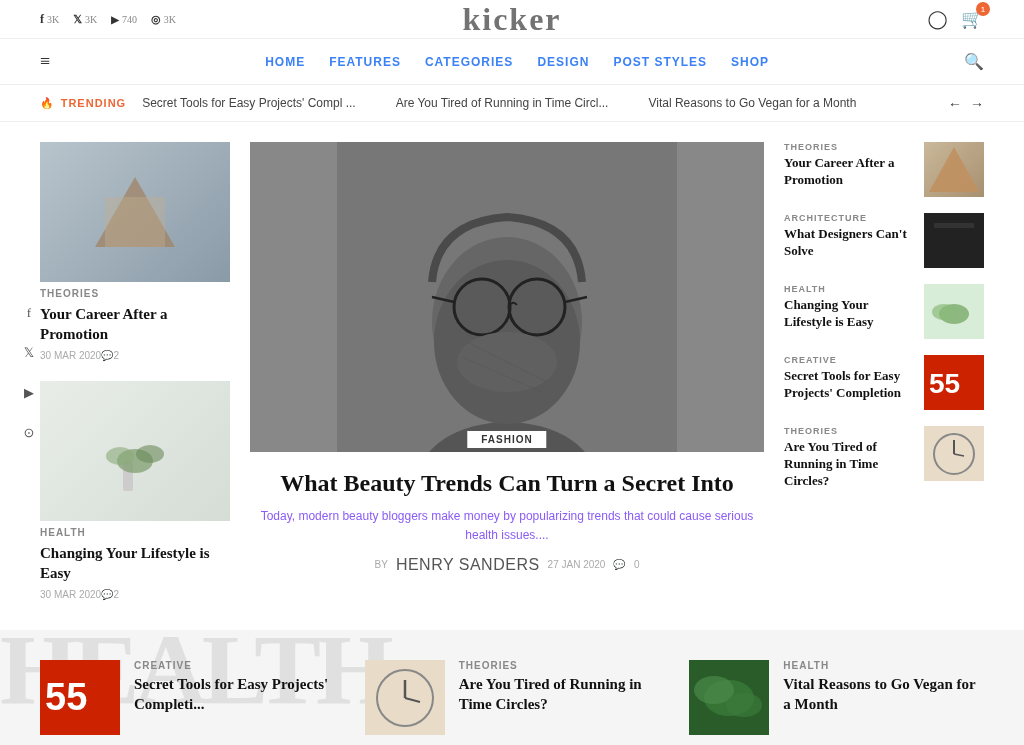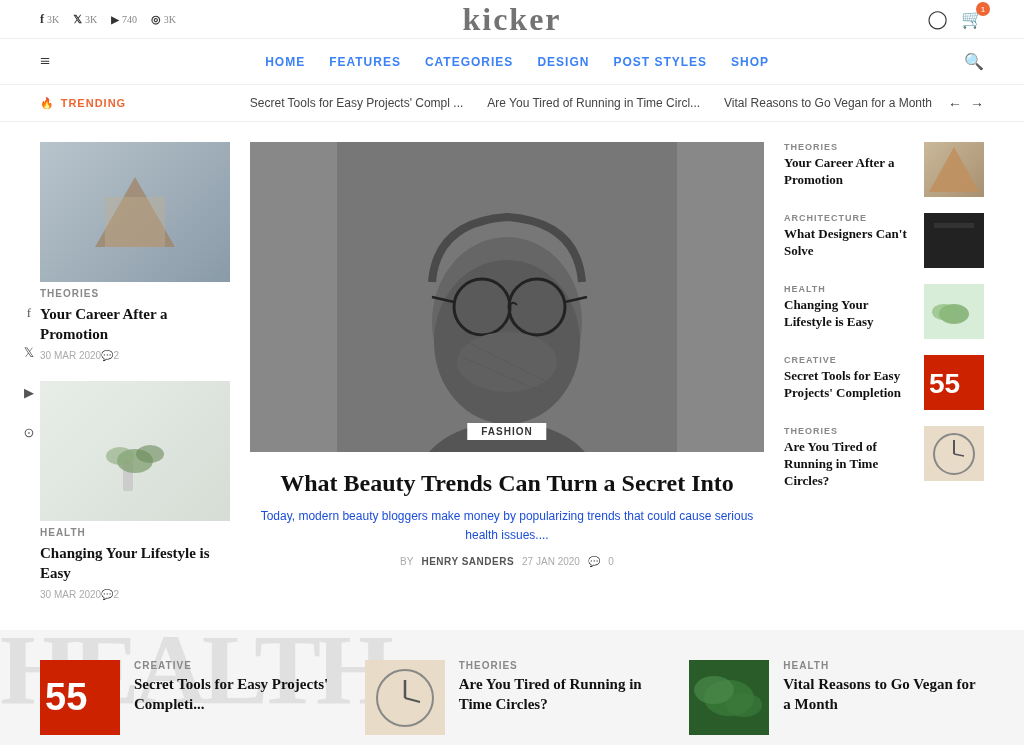--- a/index.html
+++ b/index.html
@@ -20,21 +20,21 @@
     .nav-bar { display: flex; align-items: center; padding: 12px 40px; border-bottom: 1px solid #eee; position: relative; }
     .hamburger { font-size: 18px; cursor: pointer; margin-right: 20px; color: #333; }
     .nav-links { display: flex; gap: 24px; flex: 1; justify-content: center; }
     .nav-link { font-family: sans-serif; font-size: 12px; font-weight: 600; letter-spacing: 1px; text-transform: uppercase; color: #3b82f6; text-decoration: none; cursor: pointer; }
     .search-icon-nav { font-size: 16px; cursor: pointer; color: #333; }
 
     
     .trending-bar { display: flex; align-items: center; padding: 10px 40px; border-bottom: 1px solid #eee; gap: 16px; }
     .trending-label { display: flex; align-items: center; gap: 6px; font-family: sans-serif; font-size: 11px; font-weight: 700; letter-spacing: 1px; text-transform: uppercase; color: #e63; white-space: nowrap; }
     .fire-icon { color: #e63; }
-    .trending-items { display: flex; gap: 24px; flex: 1; justify-content: flex-end; }
+    .trending-items { display: flex; gap: 40px; flex: 1; }
     .trending-item { font-family: sans-serif; font-size: 12px; color: #444; cursor: pointer; white-space: nowrap; overflow: hidden; text-overflow: ellipsis; max-width: 220px; }
     .trending-nav { display: flex; gap: 8px; margin-left: auto; }
     .trending-arrow { cursor: pointer; font-size: 14px; color: #333; }
 
     
     .main-content { display: flex; padding: 20px 40px; gap: 20px; }
 
     
     .left-col { width: 190px; flex-shrink: 0; display: flex; flex-direction: column; gap: 20px; }
     .article-card-sm { display: flex; flex-direction: column; gap: 6px; }
@@ -45,24 +45,24 @@
     .comment-icon { font-size: 10px; }
 
     
     .center-col { flex: 1; display: flex; flex-direction: column; }
     .featured-image { width: 100%; height: 310px; background: #888; overflow: hidden; position: relative; }
     
     
     .featured-category-tag { position: absolute; bottom: 0; left: 50%; transform: translateX(-50%); background: white; padding: 2px 12px; font-family: sans-serif; font-size: 10px; font-weight: 700; letter-spacing: 1px; text-transform: uppercase; color: #333; }
     .featured-text { padding: 16px 10px 10px; text-align: center; }
     .featured-title { font-size: 24px; font-weight: 700; line-height: 1.3; color: #111; margin-bottom: 8px; }
-    .featured-excerpt { font-family: sans-serif; font-size: 12px; color: #1d4ed8; line-height: 1.6; margin-bottom: 10px; }
+    .featured-excerpt { font-family: sans-serif; font-size: 12px; color: #8b5cf6; line-height: 1.6; margin-bottom: 10px; }
     .featured-meta { font-family: sans-serif; font-size: 10px; color: #aaa; display: flex; align-items: center; justify-content: center; gap: 8px; }
     .author-by { color: #aaa; }
-    .author-name { font-weight: 700; font-size: 10px; letter-spacing: 0.5px; text-transform: uppercase; color: #555; }
+    .author-name { font-weight: 400; font-size: 16px; letter-spacing: 0.5px; text-transform: uppercase; color: #555; }
 
     
     .right-col { width: 200px; flex-shrink: 0; display: flex; flex-direction: column; gap: 16px; }
     .right-article { display: flex; align-items: flex-start; gap: 10px; }
     .right-thumb { width: 60px; height: 55px; flex-shrink: 0; background: #ccc; overflow: hidden; }
     .right-info { flex: 1; }
     .right-category { font-family: sans-serif; font-size: 9px; font-weight: 700; letter-spacing: 1px; text-transform: uppercase; color: #888; margin-bottom: 3px; }
     .right-title { font-size: 13px; font-weight: 700; line-height: 1.3; color: #111; cursor: pointer; }
 
     
@@ -221,21 +221,21 @@
         <line x1="117" y1="160" x2="95" y2="155" stroke="#222" stroke-width="2.5"></line>
         <line x1="228" y1="160" x2="250" y2="155" stroke="#222" stroke-width="2.5"></line>
 
         <ellipse cx="170" cy="220" rx="50" ry="30" fill="#606060"></ellipse>
 
         <line x1="130" y1="200" x2="210" y2="240" stroke="#555" stroke-width="1" opacity="0.5"></line>
         <line x1="125" y1="215" x2="205" y2="250" stroke="#555" stroke-width="1" opacity="0.5"></line>
 
         <path d="M95 140 Q100 80 170 75 Q240 80 245 140" stroke="#4a4a4a" stroke-width="8" fill="none"></path>
       </svg>
-      <div class="featured-category-tag" style="position:absolute;bottom:12px;left:50%;transform:translateX(-50%);background:white;padding:3px 14px;font-family:sans-serif;font-size:10px;font-weight:700;letter-spacing:1px;">FASHION</div>
+      <div class="featured-category-tag" style="position:absolute;bottom:4px;left:50%;transform:translateX(-50%);background:white;padding:3px 14px;font-family:sans-serif;font-size:10px;font-weight:700;letter-spacing:1px;">FASHION</div>
     </div>
     <div class="featured-text">
       <h1 class="featured-title">What Beauty Trends Can Turn a Secret Into</h1>
       <p class="featured-excerpt">Today, modern beauty bloggers make money by popularizing trends that could cause serious health issues....</p>
       <div class="featured-meta">
         <span class="author-by">BY</span>
         <span class="author-name">HENRY SANDERS</span>
         <span>27 JAN 2020</span>
         <span>💬</span>
         <span>0</span>

